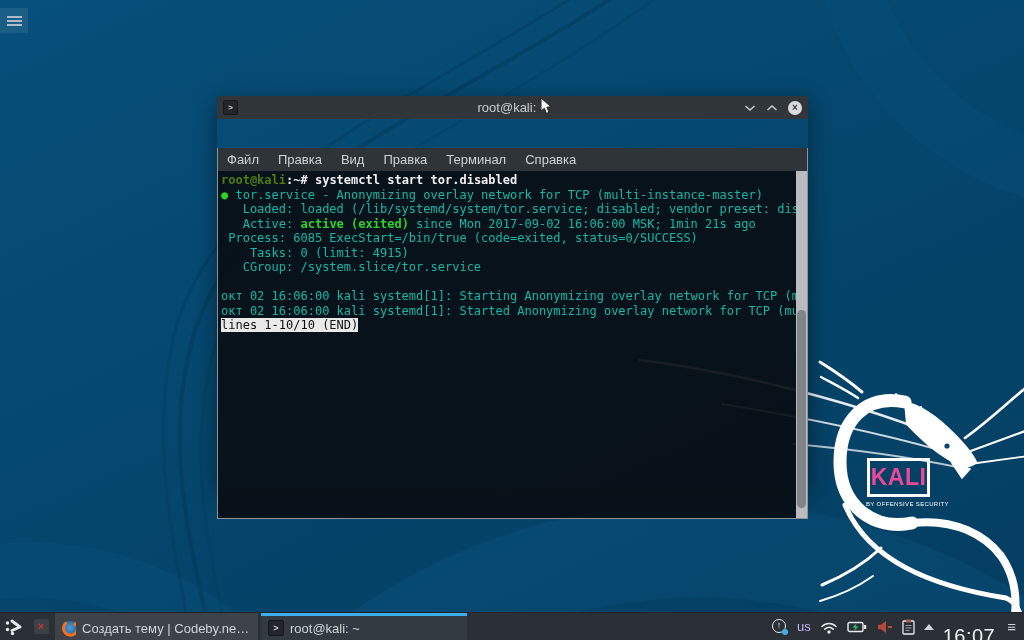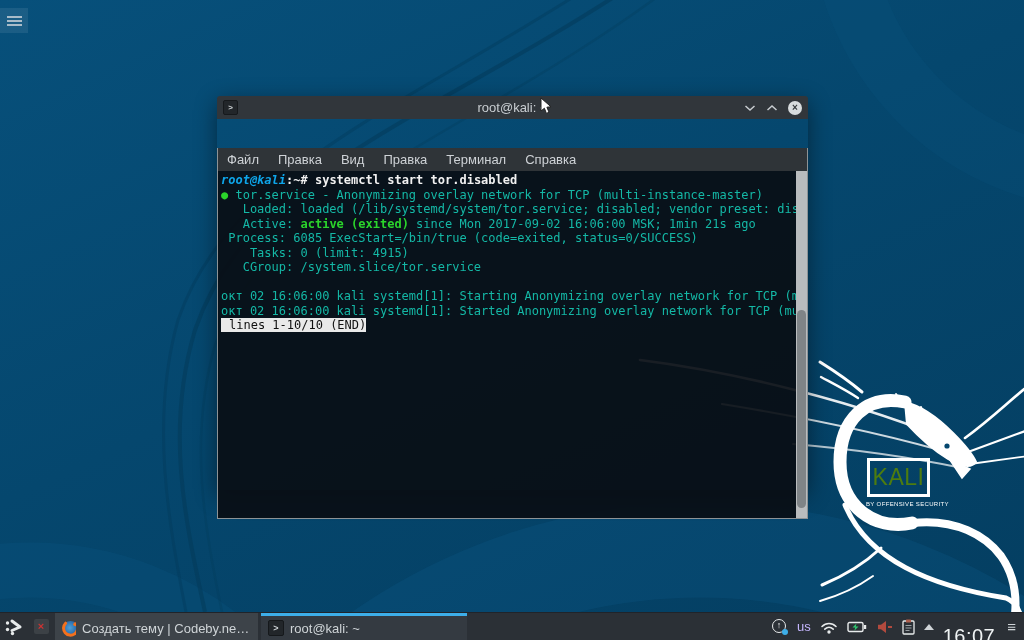--- a/index.html
+++ b/index.html
@@ -12,21 +12,21 @@
 
   
   .toolbox { position:absolute; left:0; top:8; top:8px; width:28px; height:25px;
              background:rgba(210,225,235,0.10); display:flex; flex-direction:column;
              justify-content:center; align-items:center; gap:2px; }
   .toolbox i { display:block; width:15px; height:2px; background:#a9bcc9; }
 
   
   .logo-box { position:absolute; left:867px; top:458px; width:63px; height:39px;
               border:3px solid #ffffff; display:flex; align-items:center; justify-content:center; }
-  .logo-box span { color:#4d7c0f; font-size:23px; letter-spacing:0.5px; font-weight:400; }
+  .logo-box span { color:#ec4899; font-size:23px; letter-spacing:0.5px; font-weight:700; }
   .logo-sub { position:absolute; left:866px; top:501px; width:66px; text-align:center;
               color:#ffffff; font-size:6px; letter-spacing:0.35px; white-space:nowrap; }
 
   
   .window { position:absolute; left:217px; top:96px; width:591px; height:394px;
             box-shadow:0 6px 22px rgba(0,0,0,0.45); border-radius:3px 3px 0 0; }
   .titlebar { height:23px; background:#31363b; border-radius:3px 3px 0 0;
               display:flex; align-items:center; padding:0 6px; position:relative; }
   .titlebar .app-icon { width:15px; height:15px; background:#22262a; border:1px solid #16191c;
               border-radius:2px; color:#cfd4d7; font-size:8px; font-weight:bold;
@@ -41,25 +41,25 @@
   .window-body { border:1px solid #8d9396; border-top:none; height:371px;
                  display:flex; flex-direction:column;margin-top:29px; }
   .menubar { height:23px; background:#2f3438; display:flex; align-items:center;
              gap:19px; padding-left:9px; flex:none; }
   .menubar span { color:#ced2d6; font-size:13px; }
 
   .term { flex:1; position:relative; background:rgba(9,14,20,0.93);
           font-family:"DejaVu Sans Mono", monospace; font-size:12px;
           padding:2px 0 0 3px; overflow:hidden; }
   .tline { height:14.5px; white-space:pre; }
-  .c-red  { color:#0ea5e9; font-weight:bold;font-style:italic; }
+  .c-red  { color:#4d7c0f; font-weight:bold; }
   .c-fgb  { color:#f1f1f1; font-weight:bold; }
   .c-fg   { color:#14b8a6; }
   .c-green{ color:#2bd42b; font-weight:bold; }
-  .c-inv  { background:#e9e9e9; color:#101010;padding-left:8px; }
+  .c-inv  { background:#e9e9e9; color:#101010; }
 
   .scrollbar { position:absolute; right:0; top:0; bottom:0; width:11px;
                background:#b9bcbe; }
   .scroll-thumb { position:absolute; left:1px; right:1px; top:40%; height:57%;
                background:#7f8487; border-radius:5px; }
 
   
   .cursor { position:absolute; left:540px; top:97px; z-index:50; }
 
   

